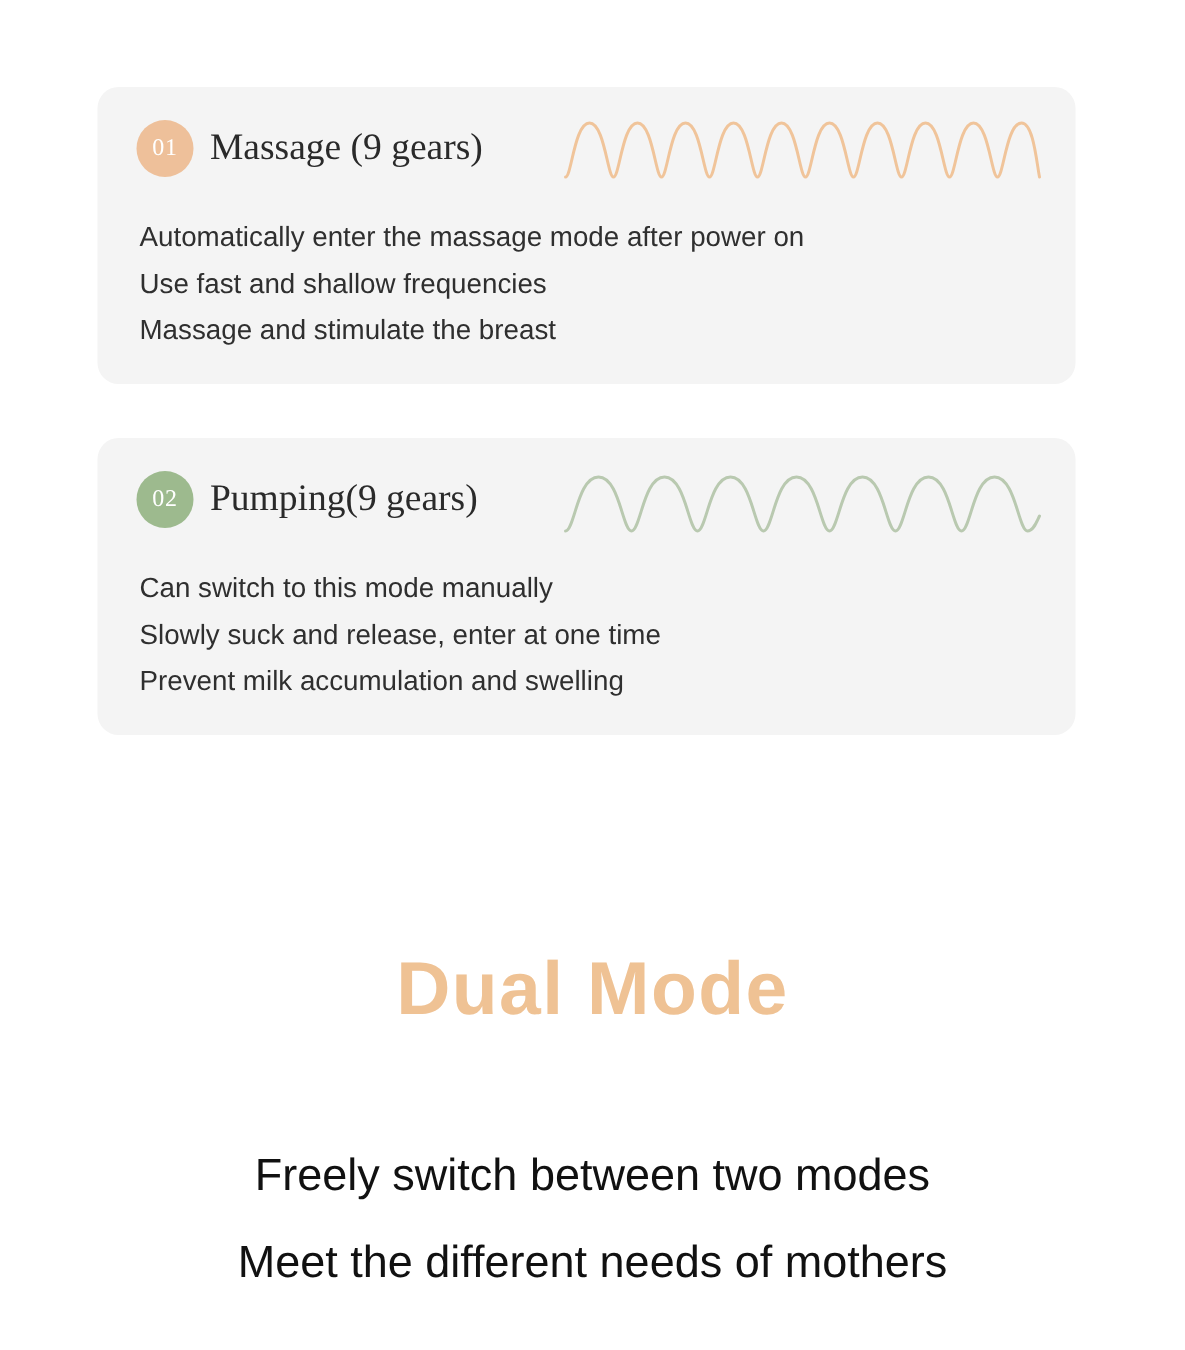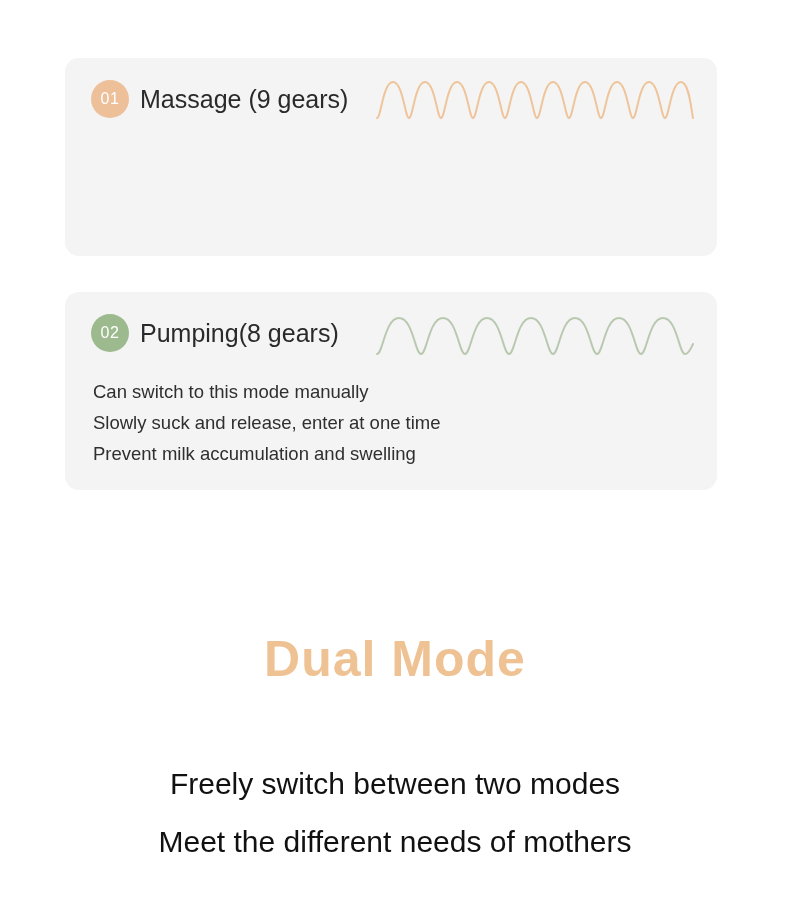--- a/index.html
+++ b/index.html
@@ -34,20 +34,21 @@
     height: 198px;
   }
   .card--pumping {
     top: 292px;
     height: 198px;
   }
 
   .card-head {
     position: relative;
     height: 72px;
+    font-family: Liberation Serif, serif;
   }
 
   .badge {
     position: absolute;
     left: 26px;
     top: 22px;
     width: 38px;
     height: 38px;
     border-radius: 50%;
     display: flex;
@@ -121,26 +122,31 @@
   <div class="card card--massage">
     <div class="card-head">
       <div class="badge badge--orange">01</div>
       <div class="card-title">Massage (9 gears)</div>
       <div class="wave">
         <svg width="320" height="58" viewBox="0 0 320 58" fill="none" xmlns="http://www.w3.org/2000/svg" aria-hidden="true">
           <path d="M2 44 C 6 44, 8 8, 18 8 C 28 8, 30 44, 34 44 C 38 44, 40 8, 50 8 C 60 8, 62 44, 66 44 C 70 44, 72 8, 82 8 C 92 8, 94 44, 98 44 C 102 44, 104 8, 114 8 C 124 8, 126 44, 130 44 C 134 44, 136 8, 146 8 C 156 8, 158 44, 162 44 C 166 44, 168 8, 178 8 C 188 8, 190 44, 194 44 C 198 44, 200 8, 210 8 C 220 8, 222 44, 226 44 C 230 44, 232 8, 242 8 C 252 8, 254 44, 258 44 C 262 44, 264 8, 274 8 C 284 8, 286 44, 290 44 C 294 44, 296 8, 306 8 C 314 8, 316 34, 318 44" stroke="#f0c49a" stroke-width="2" fill="none" stroke-linecap="round" stroke-linejoin="round"></path>
         </svg>
       </div>
     </div>
+    <div class="card-lines">
+      <div class="card-line">Automatically enter the massage mode after power on</div>
+      <div class="card-line">Use fast and shallow frequencies</div>
+      <div class="card-line">Massage and stimulate the breast</div>
+    </div>
   </div>
 
   <div class="card card--pumping">
     <div class="card-head">
       <div class="badge badge--green">02</div>
-      <div class="card-title">Pumping(8 gears)</div>
+      <div class="card-title">Pumping(9 gears)</div>
       <div class="wave">
         <svg width="320" height="58" viewBox="0 0 320 58" fill="none" xmlns="http://www.w3.org/2000/svg" aria-hidden="true">
           <path d="M2 46 C 8 46, 10 10, 24 10 C 38 10, 40 46, 46 46 C 52 46, 54 10, 68 10 C 82 10, 84 46, 90 46 C 96 46, 98 10, 112 10 C 126 10, 128 46, 134 46 C 140 46, 142 10, 156 10 C 170 10, 172 46, 178 46 C 184 46, 186 10, 200 10 C 214 10, 216 46, 222 46 C 228 46, 230 10, 244 10 C 258 10, 260 46, 266 46 C 272 46, 274 10, 288 10 C 302 10, 304 46, 310 46 C 314 46, 316 40, 318 36" stroke="#b9c9b0" stroke-width="2" fill="none" stroke-linecap="round" stroke-linejoin="round"></path>
         </svg>
       </div>
     </div>
     <div class="card-lines">
       <div class="card-line">Can switch to this mode manually</div>
       <div class="card-line">Slowly suck and release, enter at one time</div>
       <div class="card-line">Prevent milk accumulation and swelling</div>

